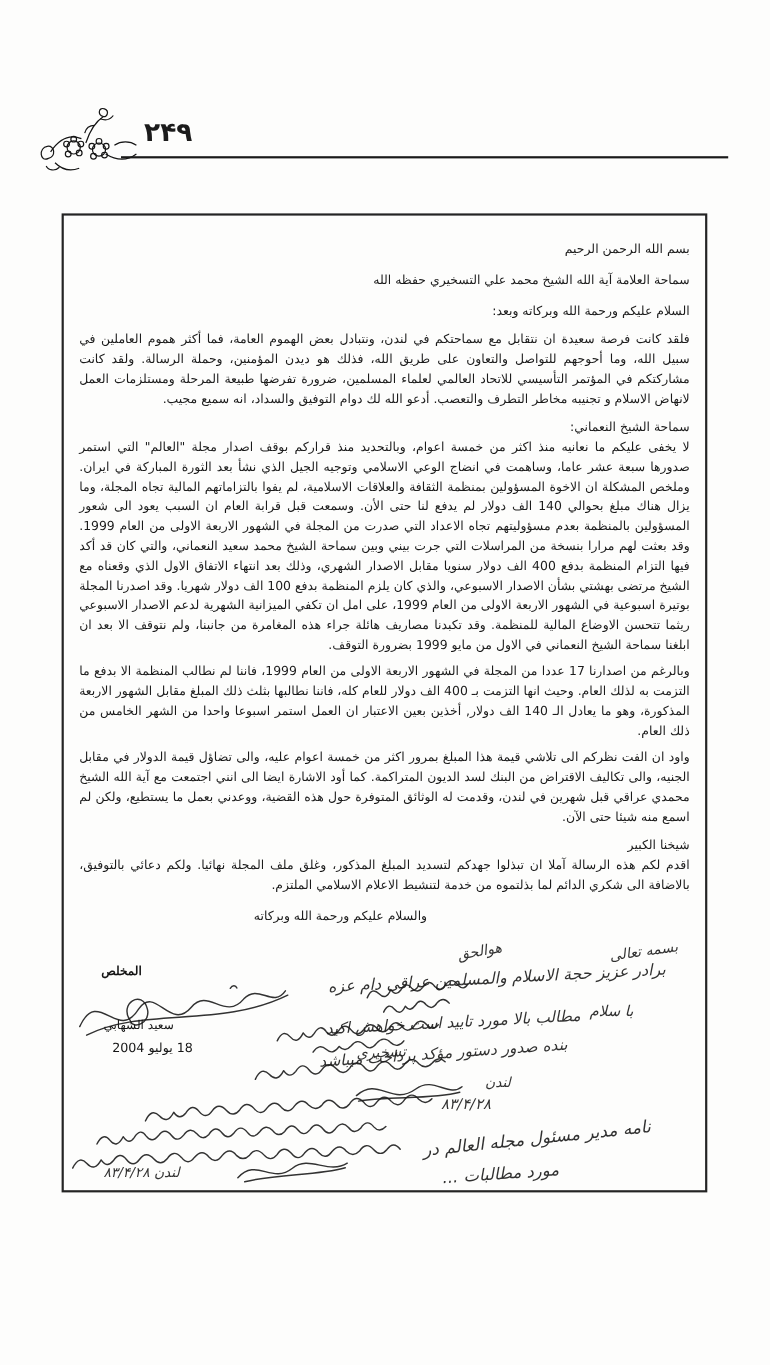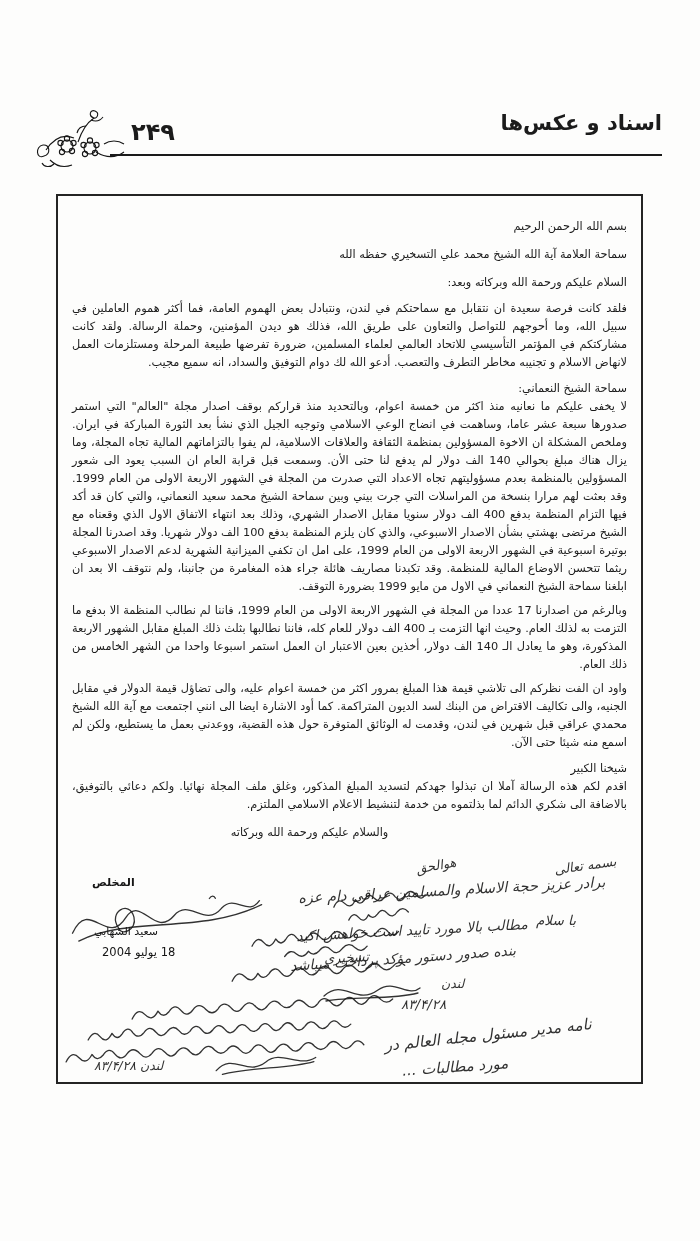--- a/index.html
+++ b/index.html
@@ -7,21 +7,21 @@
     width:700px;height:1241px;
     background:#fdfdfc;
     font-family:"DejaVu Sans",sans-serif;
     color:#1b1b1b;
     position:relative;
     overflow:hidden;
   }
   .page{position:absolute;inset:0;}
 
   
-  .header{position:absolute;left:0;top:12px;width:700px;height:170px;}
+  .header{position:absolute;left:0;top:0;width:700px;height:170px;}
   .ornament{position:absolute;left:34px;top:96px;width:92px;height:64px;}
   .page-number{
     position:absolute;left:124px;top:106px;width:58px;
     font-size:24px;font-weight:bold;text-align:center;letter-spacing:1px;
   }
   .header-title{
     position:absolute;right:38px;top:99px;
     font-size:21px;font-weight:bold;direction:rtl;
   }
   .header-rule{position:absolute;left:110px;right:38px;top:142px;height:2px;background:#1a1a1a;}
@@ -83,21 +83,20 @@
         <circle cx="62.5" cy="37" r="2.6"></circle>
         <circle cx="61" cy="45" r="2.6"></circle>
         <circle cx="51" cy="46" r="2.6"></circle>
         <circle cx="49.5" cy="37" r="2.6"></circle>
       <path d="M44,34 C48,22 54,14 60,10 M60,10 c-6,-2 -4,-9 1,-7 c5,2 2,8 -1,7"></path>
       <path d="M57,12 c5,2 9,1 12,-3 M52,18 c-5,0 -8,3 -9,7"></path>
       <path d="M62,44 C72,50 82,50 90,44 M70,36 c6,-4 14,-4 20,0"></path>
       <path d="M16,52 c6,6 14,8 22,5 M20,56 c-4,4 -10,3 -12,-1"></path>
     </svg>
     <div class="page-number">۲۴۹</div>
-    <div class="header-title">اسناد و عكس‌ها</div>
     <div class="header-rule"></div>
   </div>
 
   <div class="letter-box">
     <div class="letter-text">
       <div class="basmala">بسم الله الرحمن الرحيم</div>
       <div class="addressee">سماحة العلامة آية الله الشيخ محمد علي التسخيري حفظه الله</div>
       <div class="salutation">السلام عليكم ورحمة الله وبركاته وبعد:</div>
       <p class="para">فلقد كانت فرصة سعيدة ان نتقابل مع سماحتكم في لندن، ونتبادل بعض الهموم العامة، فما أكثر هموم العاملين في سبيل الله، وما أحوجهم للتواصل والتعاون على طريق الله، فذلك هو ديدن المؤمنين، وحملة الرسالة. ولقد كانت مشاركتكم في المؤتمر التأسيسي للاتحاد العالمي لعلماء المسلمين، ضرورة تفرضها طبيعة المرحلة ومستلزمات العمل لانهاض الاسلام و تجنيبه مخاطر التطرف والتعصب. أدعو الله لك دوام التوفيق والسداد، انه سميع مجيب.</p>
       <p class="para-head">سماحة الشيخ النعماني:</p>
@@ -119,21 +118,21 @@
       <div class="hw" style="left:383px;top:118px;font-size:12.5px;">لندن</div>
       <div class="hw" style="left:343px;top:138px;font-size:13.5px;">۸۳/۴/۲۸</div>
       <div class="hw" style="left:266px;top:92px;font-size:13px;transform:rotate(-2deg);">تسخیری</div>
       <svg class="scrawl" style="left:258px;top:122px;" width="112" height="26">
         <path d="M8,16 C28,-2 40,26 62,10 C78,-2 92,18 104,8"></path>
         <path d="M10,21 C40,16 75,20 102,13"></path>
       </svg>
 
       <div class="hw" style="left:358px;top:0px;font-size:13px;transform:rotate(-10deg);">هوالحق</div>
 
-      <div class="printed" style="left:34px;top:18px;font-size:11px;font-weight:bold;">المخلص</div>
+      <div class="printed" style="left:34px;top:18px;font-size:11px;font-weight:bold;font-family:Liberation Serif, serif;">المخلص</div>
       <svg class="scrawl" style="left:2px;top:28px;transform:rotate(-2deg);" width="212" height="64">
         <path d="M12,44 C30,8 46,60 66,30 C82,8 94,52 114,30 C130,12 144,44 162,24 C176,10 188,34 200,18"></path>
         <path d="M18,52 C70,28 140,50 202,22"></path>
         <path d="M58,40 c-10,-16 12,-28 16,-10 c3,13 -14,19 -16,10"></path>
         <path d="M150,14 c2,-3 5,-3 6,0"></path>
       </svg>
       <div class="printed" style="left:36px;top:67px;font-size:11px;">سعيد الشهابي</div>
       <div class="printed" style="left:44px;top:87px;font-size:11.5px;">18 يوليو 2004</div>
 
       <svg class="scrawl" style="left:270px;top:32px;transform:rotate(-4deg);" width="102" height="36">

